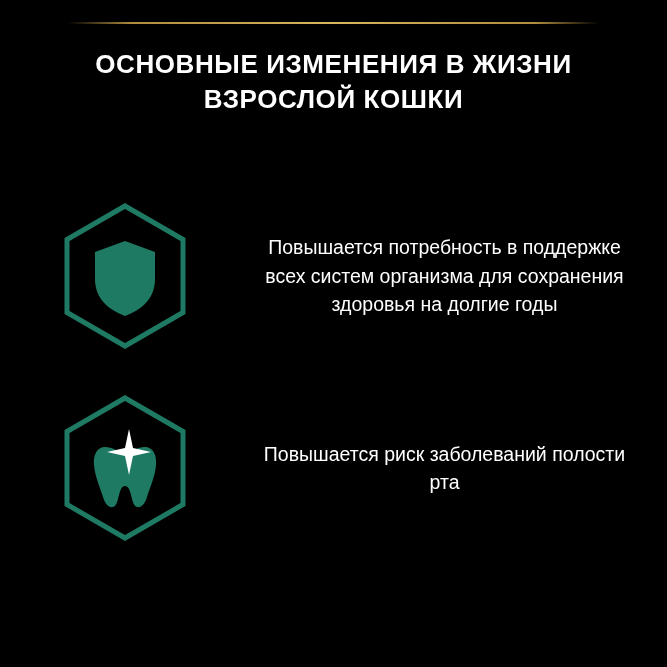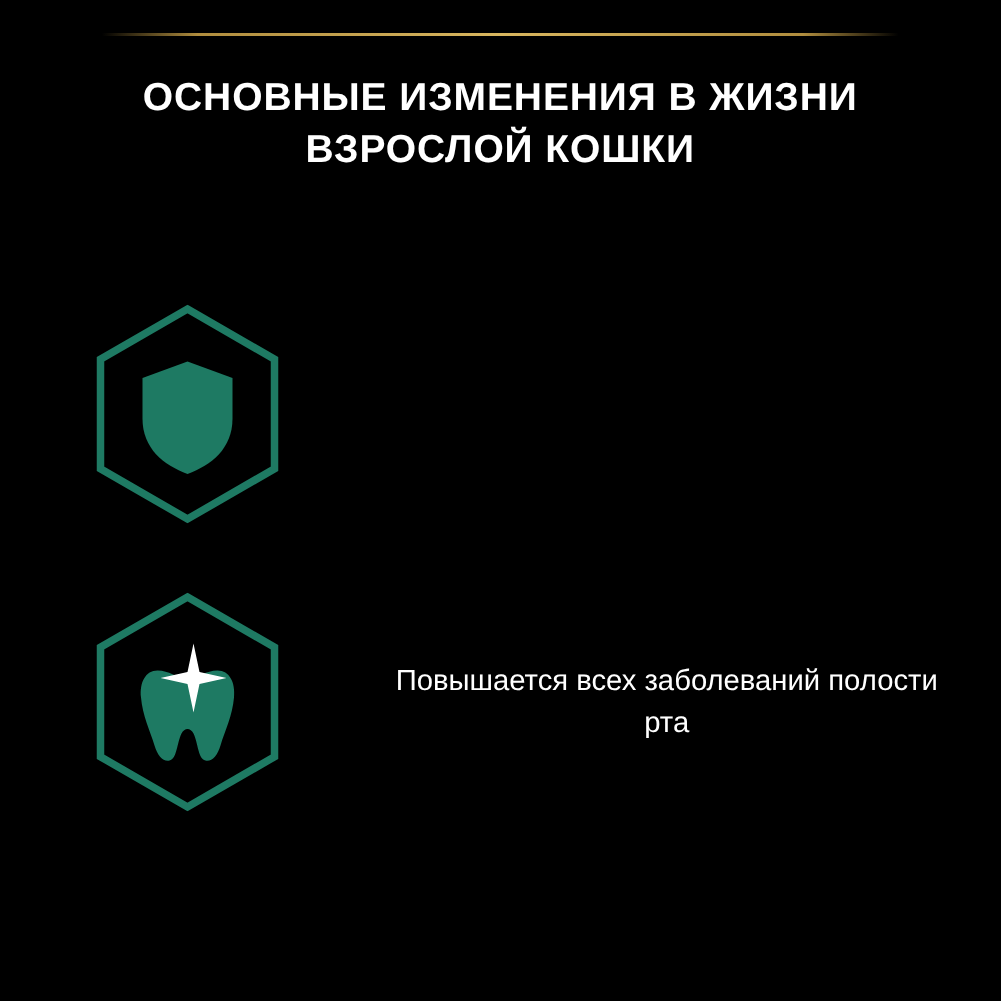--- a/index.html
+++ b/index.html
@@ -109,34 +109,37 @@
 
     <div class="row first">
       <div class="icon-cell">
         <div class="hex-wrap">
           <svg width="128" height="146" viewBox="0 0 128 146" xmlns="http://www.w3.org/2000/svg">
             <polygon points="64,3 122,36.5 122,109.5 64,143 6,109.5 6,36.5" fill="none" stroke="#1e7a63" stroke-width="5"></polygon>
             <path d="M64 38 L94 49 L94 76 C94 96 80 107 64 113 C48 107 34 96 34 76 L34 49 Z" fill="#1e7a63"></path>
           </svg>
         </div>
       </div>
+      <div class="text-cell">
+        <div class="row-text">Повышается потребность в поддержке всех систем организма для сохранения здоровья на долгие годы</div>
+      </div>
     </div>
 
     <div class="row second">
       <div class="icon-cell">
         <div class="hex-wrap">
           <svg width="128" height="146" viewBox="0 0 128 146" xmlns="http://www.w3.org/2000/svg">
             <polygon points="64,3 122,36.5 122,109.5 64,143 6,109.5 6,36.5" fill="none" stroke="#1e7a63" stroke-width="5"></polygon>
             <path d="M44 52 C36 52 32 60 33 70 C34 82 39 92 42 102 C44 109 48 113 52 112
                      C57 111 57 100 60 94 C62 90 66 90 68 94 C71 100 71 111 76 112
                      C80 113 84 109 86 102 C89 92 94 82 95 70 C96 60 92 52 84 52
                      C76 52 72 57 64 57 C56 57 52 52 44 52 Z" fill="#1e7a63"></path>
             <path d="M68 34 L72 53 L90 57 L72 61 L68 80 L64 61 L46 57 L64 53 Z" fill="#ffffff"></path>
           </svg>
         </div>
       </div>
       <div class="text-cell">
-        <div class="row-text">Повышается всех заболеваний полости рта</div>
+        <div class="row-text">Повышается риск заболеваний полости рта</div>
       </div>
     </div>
 
   </div>
 </div>
 
 </body></html>

